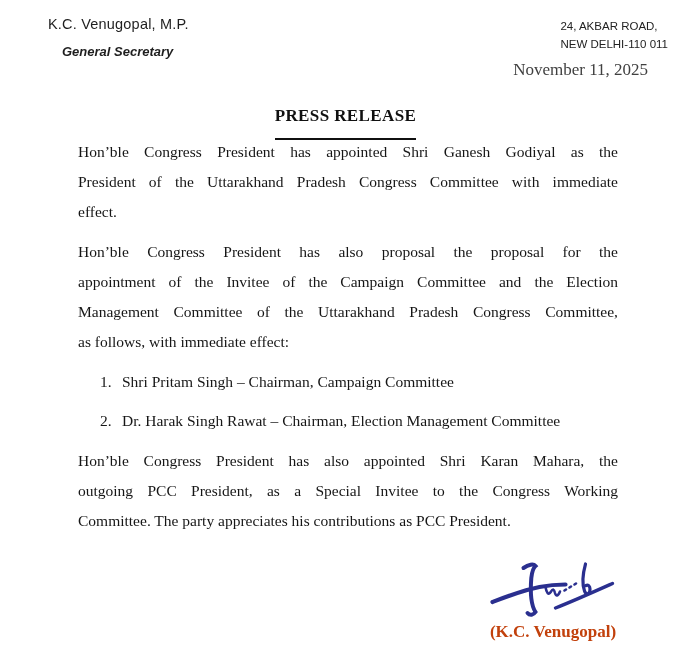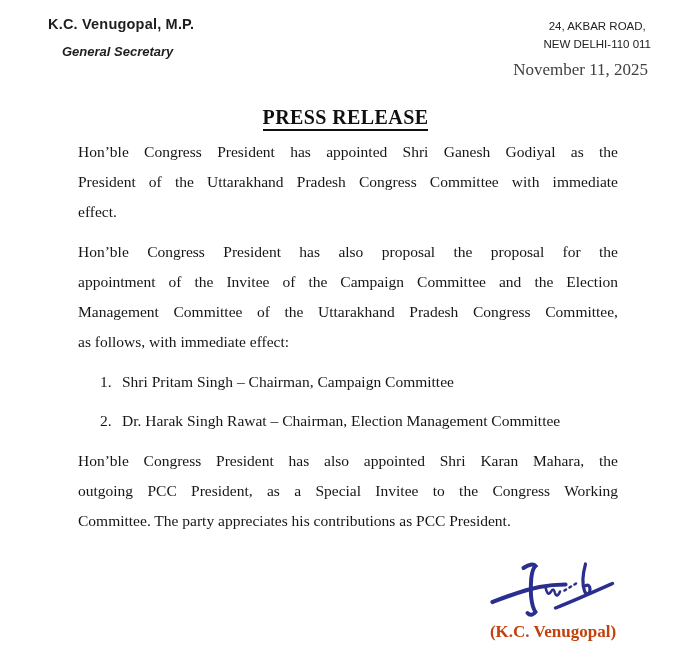--- a/index.html
+++ b/index.html
@@ -17,36 +17,36 @@
   
   .letterhead-left {
     position: absolute;
     left: 48px;
     top: 16px;
     font-family: "Liberation Sans", sans-serif;
     color: #1e1e1e;
   }
   .lh-name {
     font-size: 14.5px;
-    font-weight: bold;
+    font-weight: normal;
     letter-spacing: 0.2px;
     text-align: center;
   }
   .lh-title {
     font-size: 13px;
     font-weight: bold;
     font-style: italic;
     margin-left: 14px;
     margin-top: 12px;
   }
   .letterhead-right {
     position: absolute;
-    right: 40px;
+    right: 23px;
     top: 17px;
-    text-align: center;
+    text-align: left;
     font-family: "Liberation Sans", sans-serif;
     font-size: 11.5px;
     line-height: 18px;
     color: #222;
   }
 
   
   .date-line {
     position: absolute;
     top: 60px;
@@ -58,26 +58,26 @@
   
   .heading-wrap {
     position: absolute;
     top: 106px;
     left: 0;
     width: 100%;
     text-align: center;
   }
   .heading-text {
     display: inline-block;
-    font-size: 20px;
+    font-size: 17px;
     font-weight: bold;
     letter-spacing: 0.4px;
     color: #101010;
     border-bottom: 2px solid #101010;
-    padding-bottom: 0;
+    padding-bottom: 12px;
   }
 
   
   .document-body {
     position: absolute;
     left: 78px;
     top: 137px;
     width: 540px;
     font-size: 15.5px;
     line-height: 30px;

